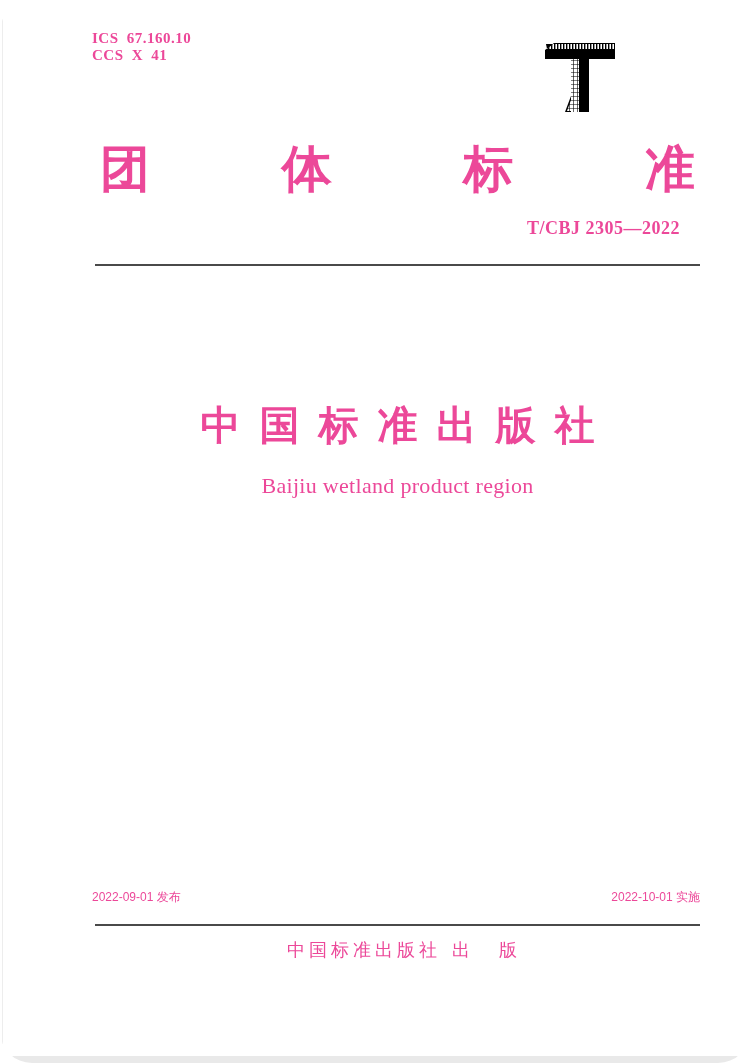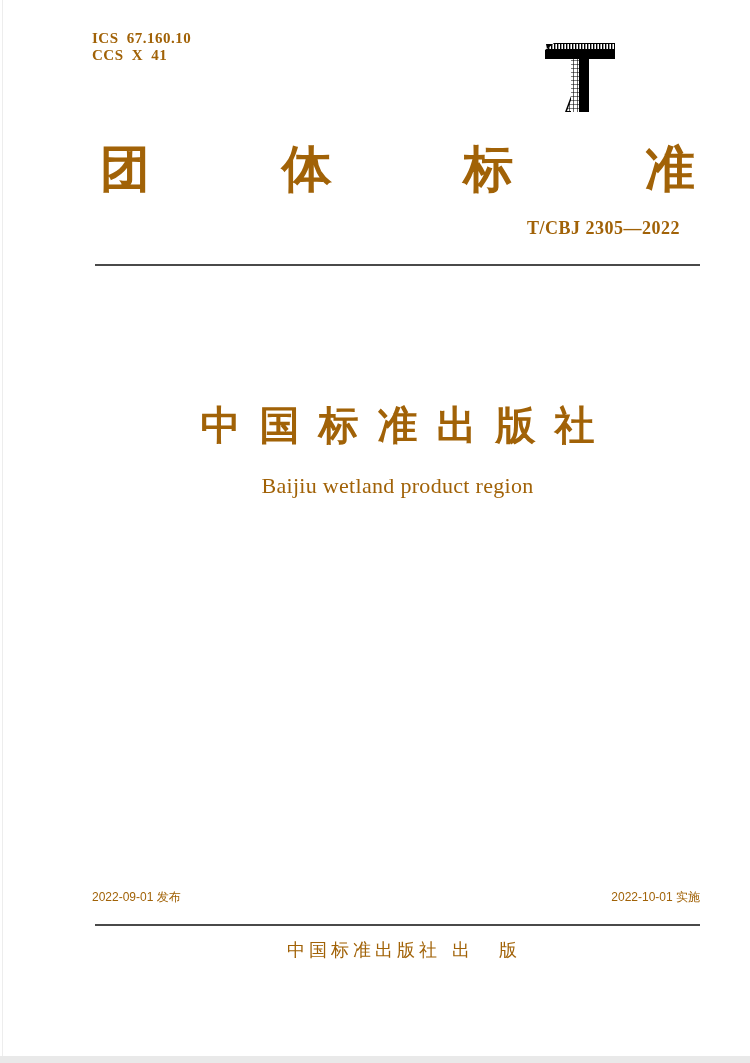--- a/index.html
+++ b/index.html
@@ -7,21 +7,22 @@
     padding: 0;
     background: #ffffff;
   }
   .page {
     position: relative;
     width: 750px;
     height: 1063px;
     background: #ffffff;
     overflow: hidden;
     font-family: "Liberation Sans", sans-serif;
-    color: #a16207;
+    color: #ec4899;
+    border-radius: 32px;
   }
   
   .edge-left {
     position: absolute;
     left: 2px; top: 0;
     width: 1px; height: 100%;
     background: #ededed;
   }
   .edge-bottom {
     position: absolute;

